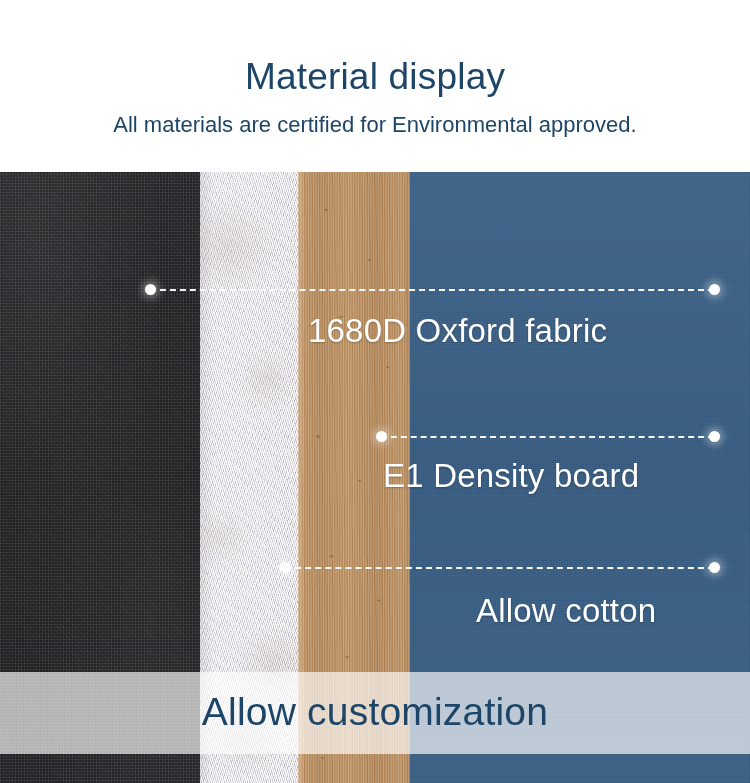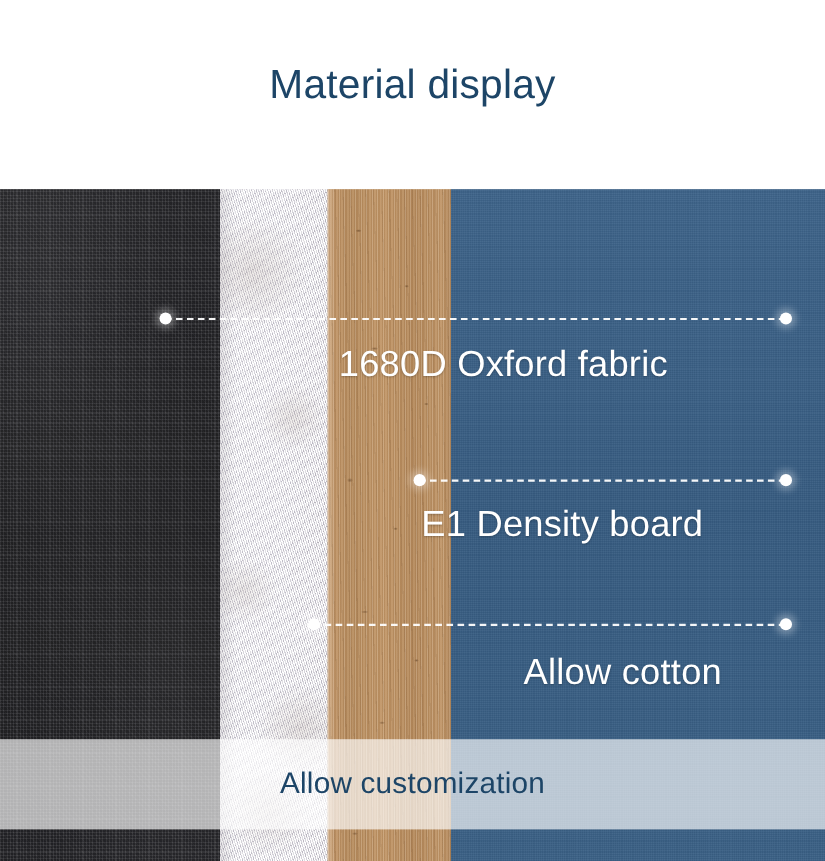--- a/index.html
+++ b/index.html
@@ -220,33 +220,34 @@
     width: 750px;
     height: 82px;
     background: rgba(255,255,255,0.66);
   }
   .banner-text {
     position: absolute;
     left: 0;
     top: 18px;
     width: 750px;
     text-align: center;
-    font-size: 27px;
+    font-size: 39px;
     line-height: 44px;
     color: #1d4567;
     letter-spacing: 0.2px;
   }
 </style>
 </head>
 <body>
 
 <div id="page">
 
   <div class="header">
     <div class="header-title">Material display</div>
+    <div class="header-subtitle">All materials are certified for Environmental approved.</div>
   </div>
 
   <div class="photo">
 
     <div class="strip strip-fabric"></div>
 
     <div class="strip strip-pearl"></div>
 
     <div class="strip strip-wood"></div>
 

